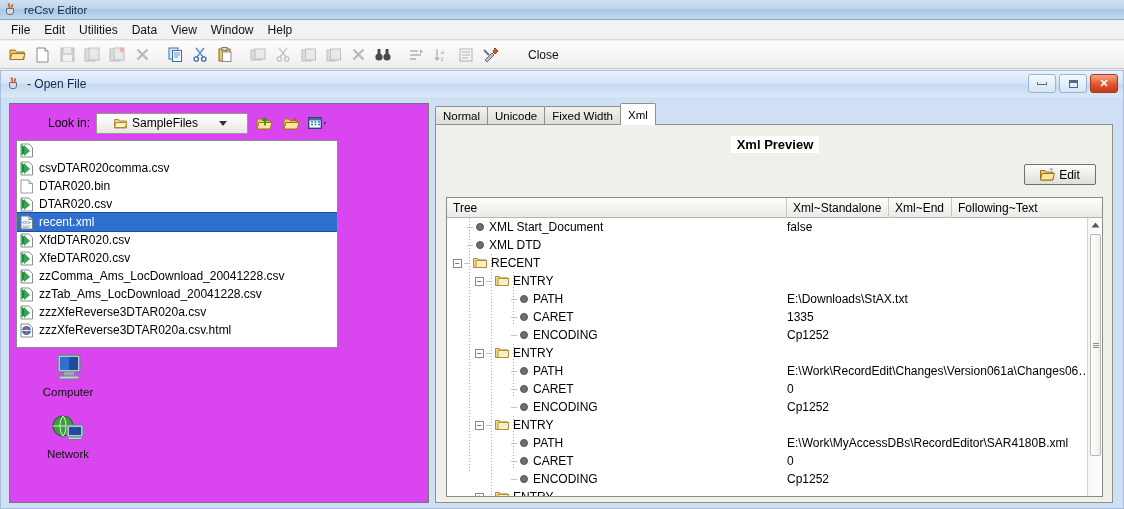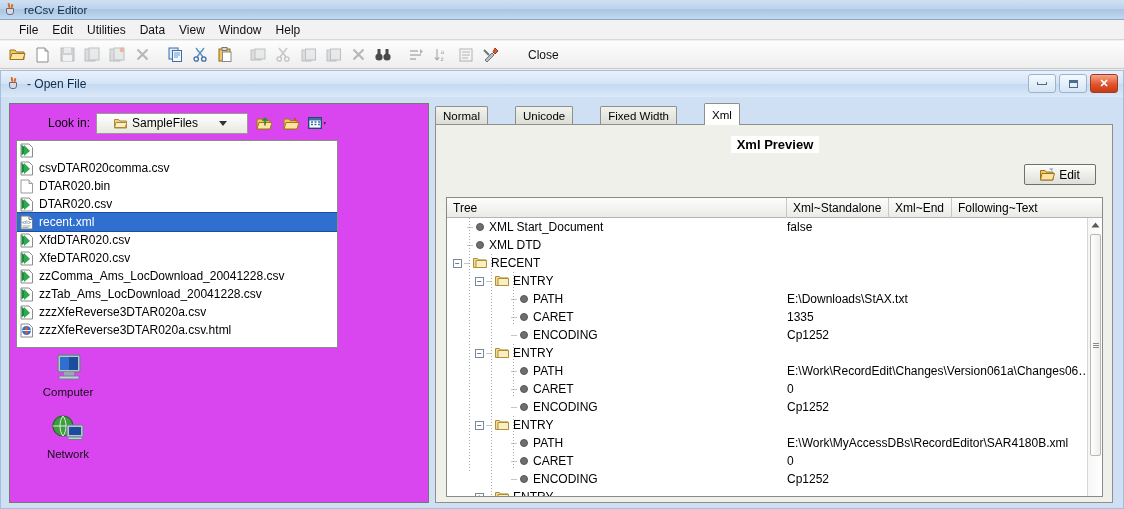--- a/index.html
+++ b/index.html
@@ -32,21 +32,21 @@
   }
   .java-icon .steam2 {
     position:absolute; left:7px; top:1px; width:2px; height:4px;
     background:#e06a1f; border-radius:1px; transform:rotate(12deg);
   }
   .app-title { font-size:11.5px; color:#102a44; }
 
   .menubar {
     position:absolute; left:0; top:20px; width:1124px; height:20px;
     background:#f2f2f2; border-bottom:1px solid #d8d8d8;
-    display:flex; align-items:center; padding-left:12px;
+    display:flex; align-items:center; padding-left:4px;
   }
   .menu-item {
     padding:2px 7px; font-size:12px; color:#111; cursor:default; white-space:nowrap;
   }
 
   .toolbar {
     position:absolute; left:0; top:41px; width:1124px; height:28px;
     background:linear-gradient(to bottom,#fdfdfd,#eeeeee);
     border-bottom:1px solid #c8c8c8;
     display:flex; align-items:center; padding-left:5px; gap:1px;
@@ -126,21 +126,21 @@
     position:absolute; left:12px; top:58px; width:92px; height:340px;
     display:flex; flex-direction:column; align-items:center; gap:16px;
   }
   .place { width:92px; display:flex; flex-direction:column; align-items:center; cursor:default; }
   .place .plabel { font-size:11.5px; margin-top:2px; color:#111; white-space:nowrap; }
 
   
   .preview {
     width:678px; height:400px; position:relative;
   }
-  .tabs { position:absolute; left:0; top:0; height:22px; display:flex; align-items:flex-end;gap:28px; }
+  .tabs { position:absolute; left:0; top:0; height:22px; display:flex; align-items:flex-end; }
   .tab {
     height:19px; padding:0 7px; font-size:11.5px;
     border:1px solid #8f8f8b; border-bottom:none;
     background:linear-gradient(to bottom,#f2f2ee,#dcdcd6);
     display:flex; align-items:center; margin-right:-1px;
     border-radius:2px 2px 0 0;
   }
   .tab.active {
     height:22px; background:#ffffff; border-color:#8f8f8b;
     font-weight:normal; z-index:2;

